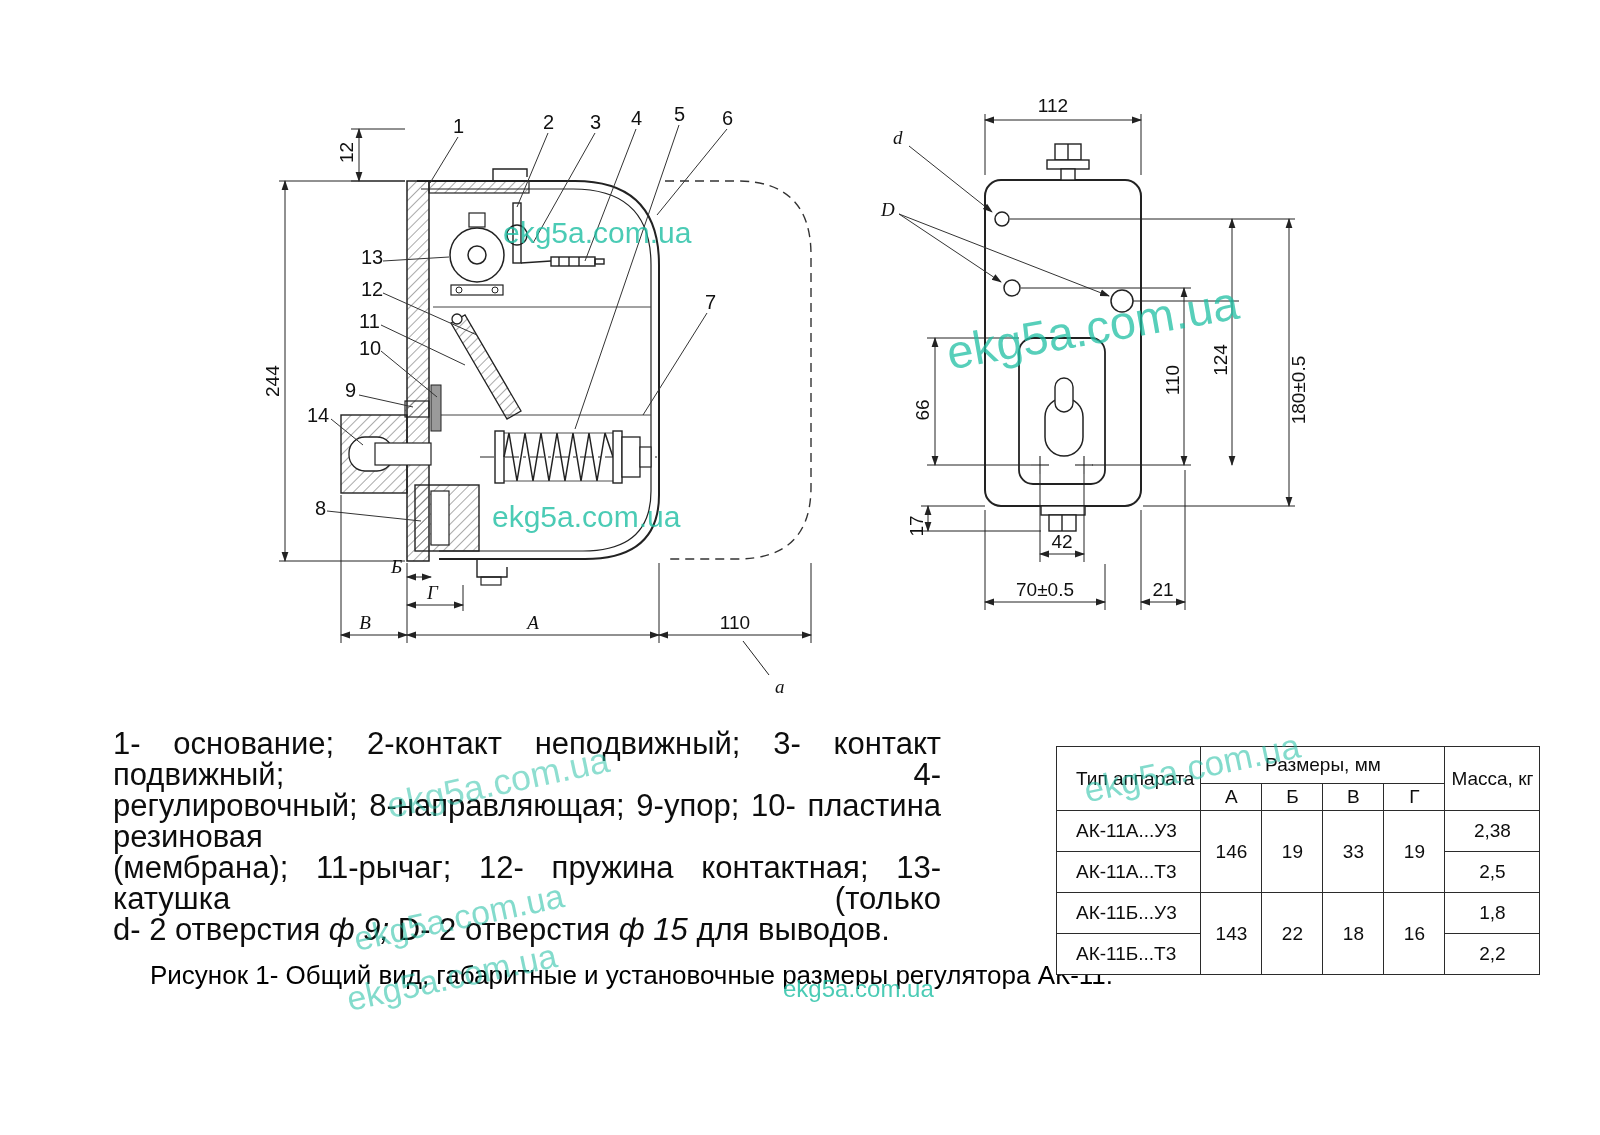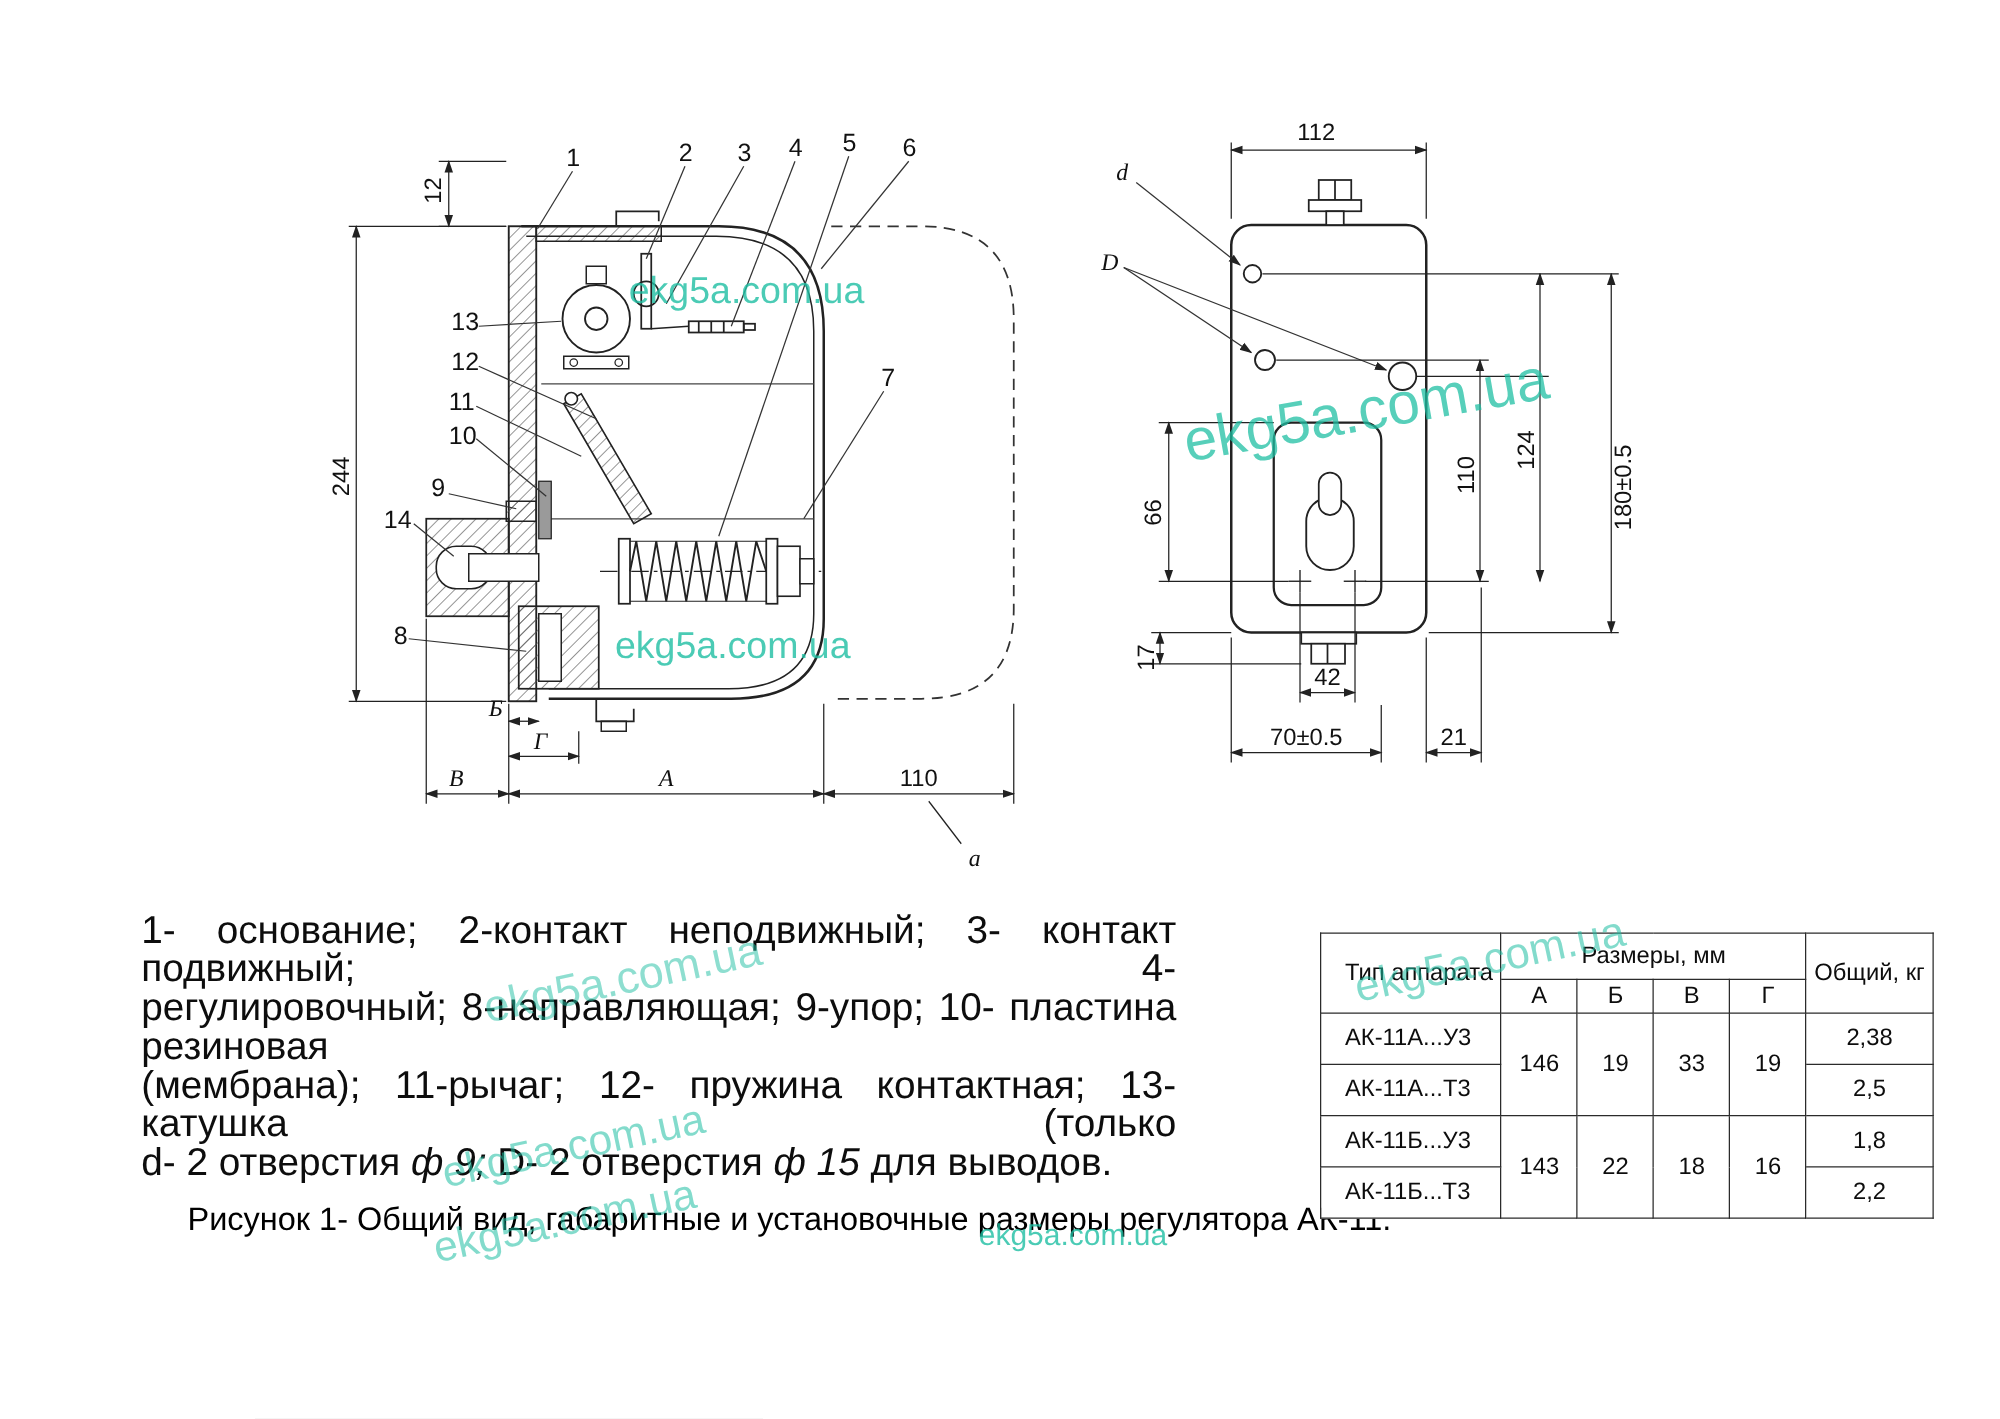--- a/index.html
+++ b/index.html
@@ -291,21 +291,21 @@
   </div>
 
   <div class="caption">Рисунок 1-  Общий вид, габаритные  и установочные размеры регулятора АК-11.</div>
 
   <div class="spec-table">
     <table>
       <tbody>
           <tr>
         <td rowspan="2" class="typecell hdr" style="text-align:center;">Тип аппарата</td>
         <td colspan="4" class="hdr">Размеры, мм</td>
-        <td rowspan="2" class="masscell hdr">Общий, кг</td>
+        <td rowspan="2" class="masscell hdr">Масса, кг</td>
       </tr>
       <tr>
         <td class="dimcell dimletter">А</td>
         <td class="dimcell dimletter">Б</td>
         <td class="dimcell dimletter">В</td>
         <td class="dimcell dimletter">Г</td>
       </tr>
       <tr>
         <td class="typecell">АК-11А...У3</td>
         <td rowspan="2" class="dimcell">146</td>

